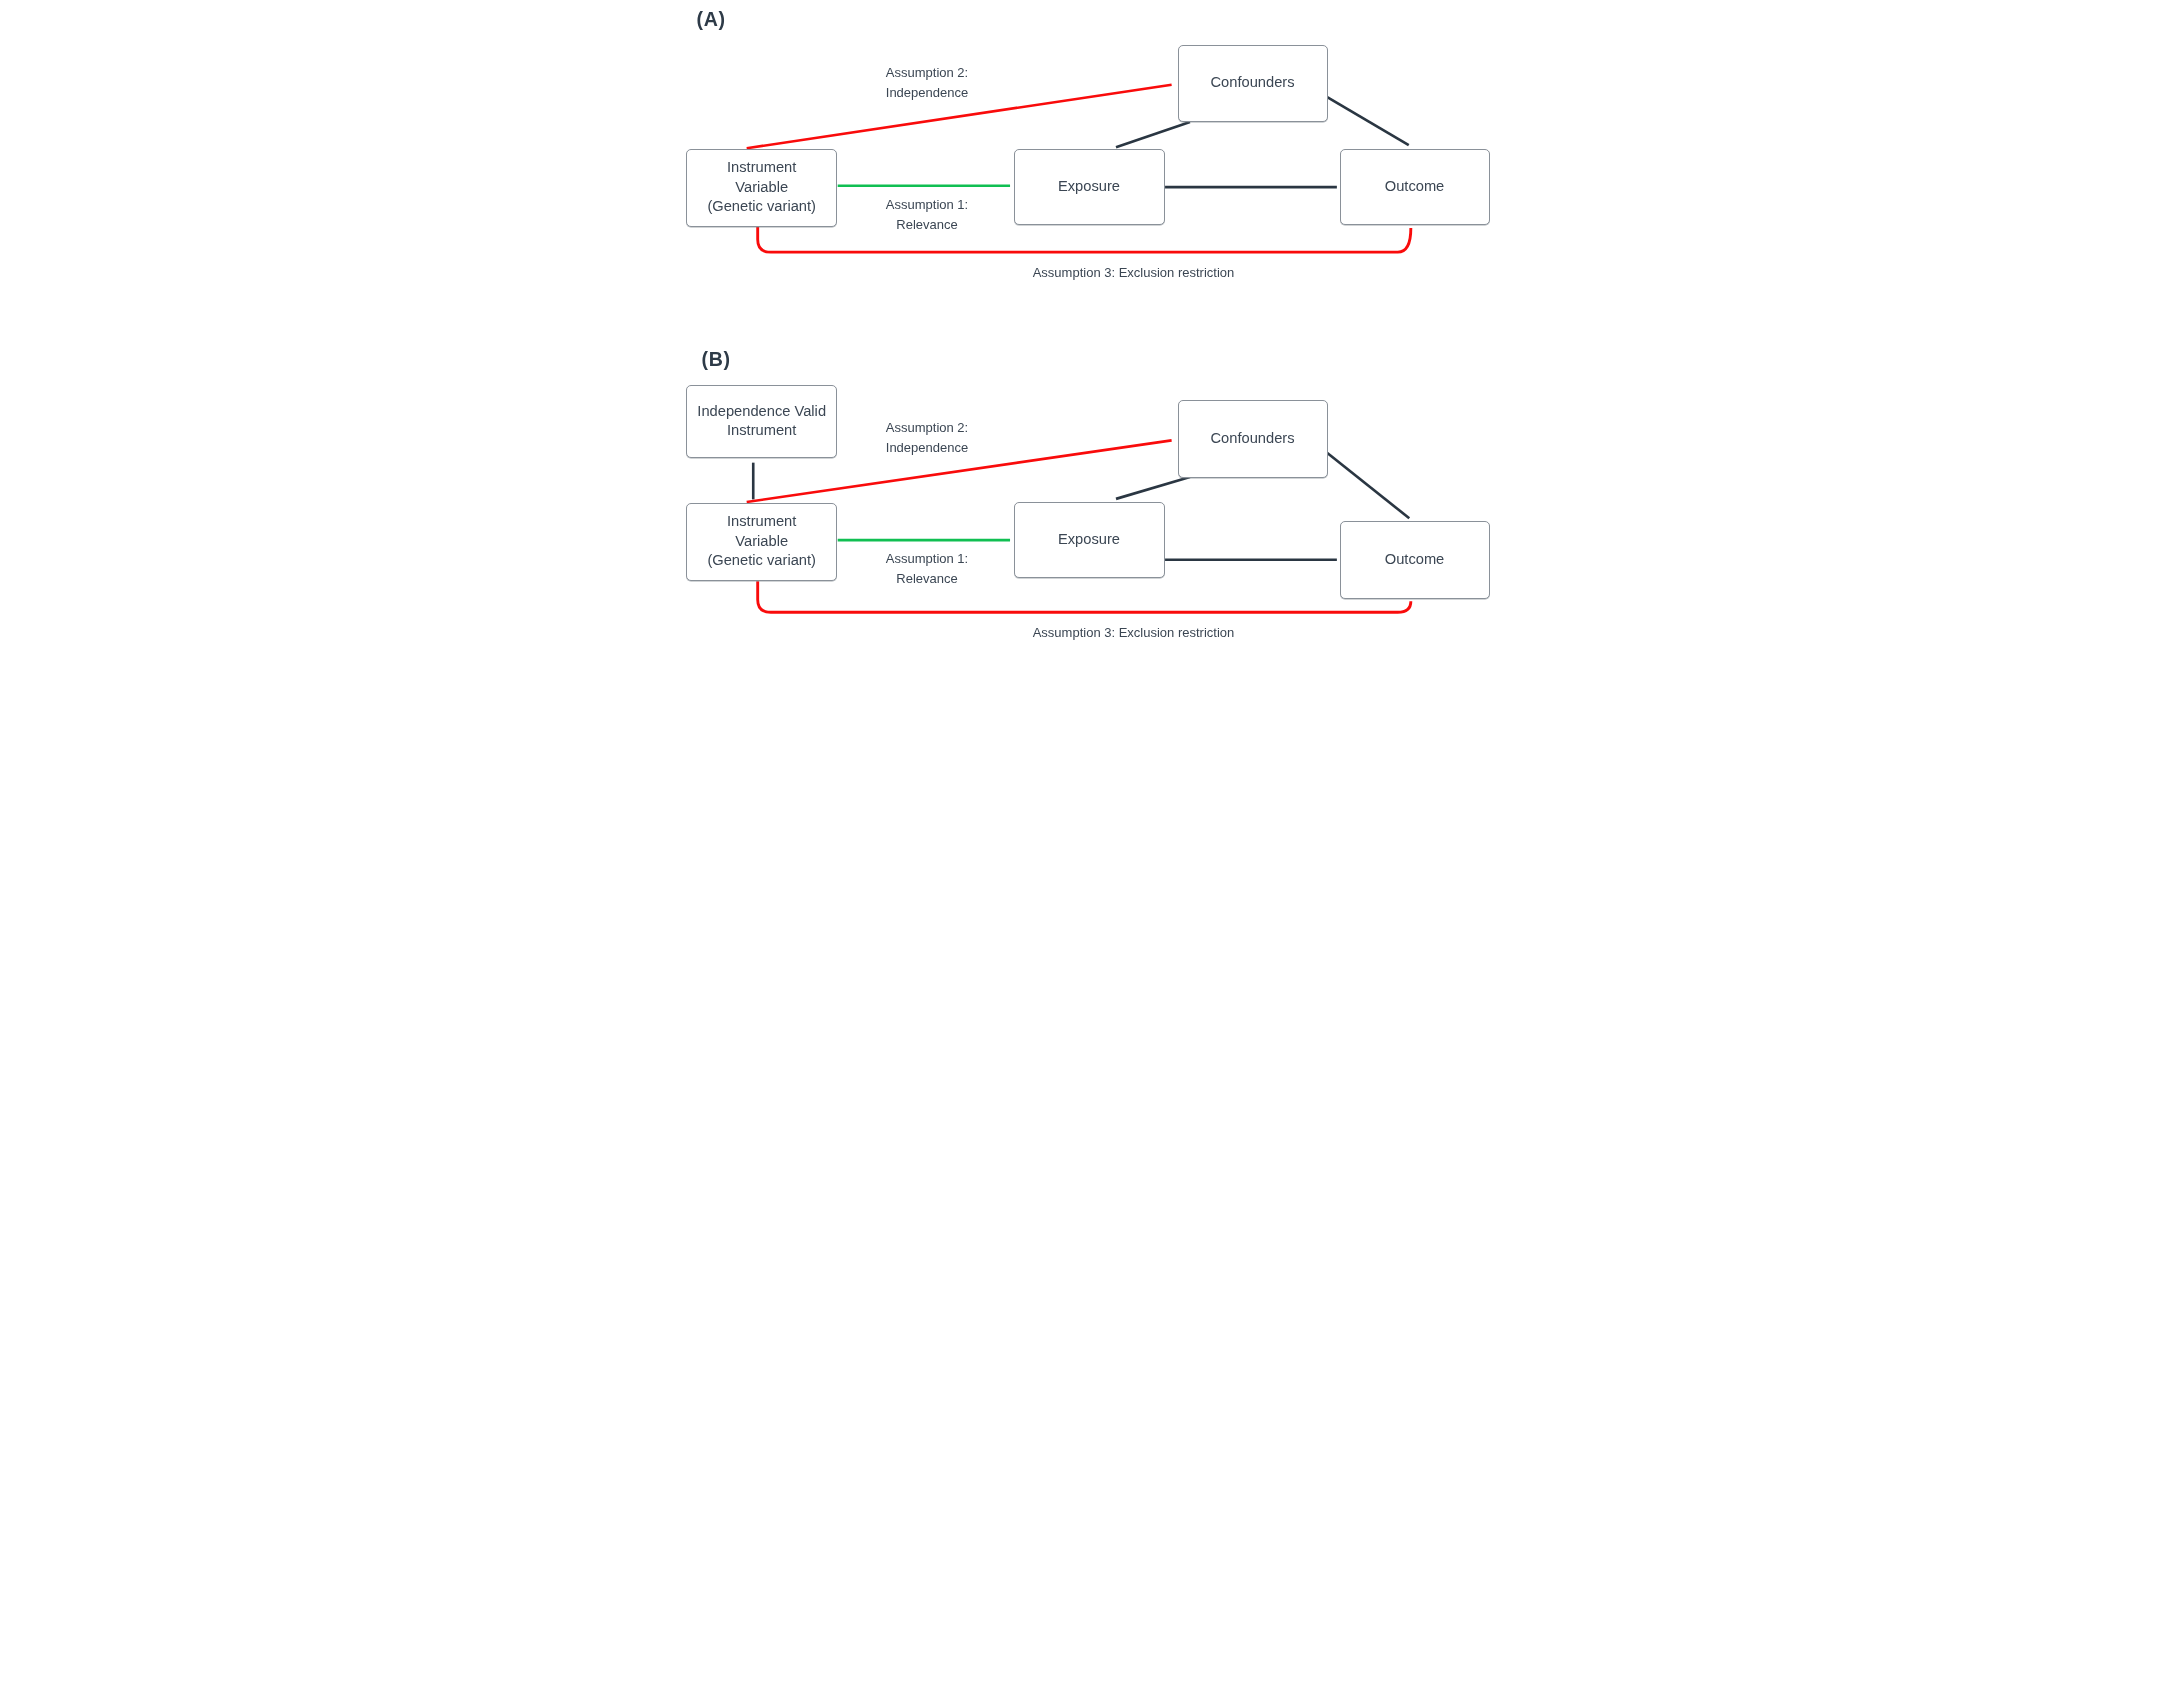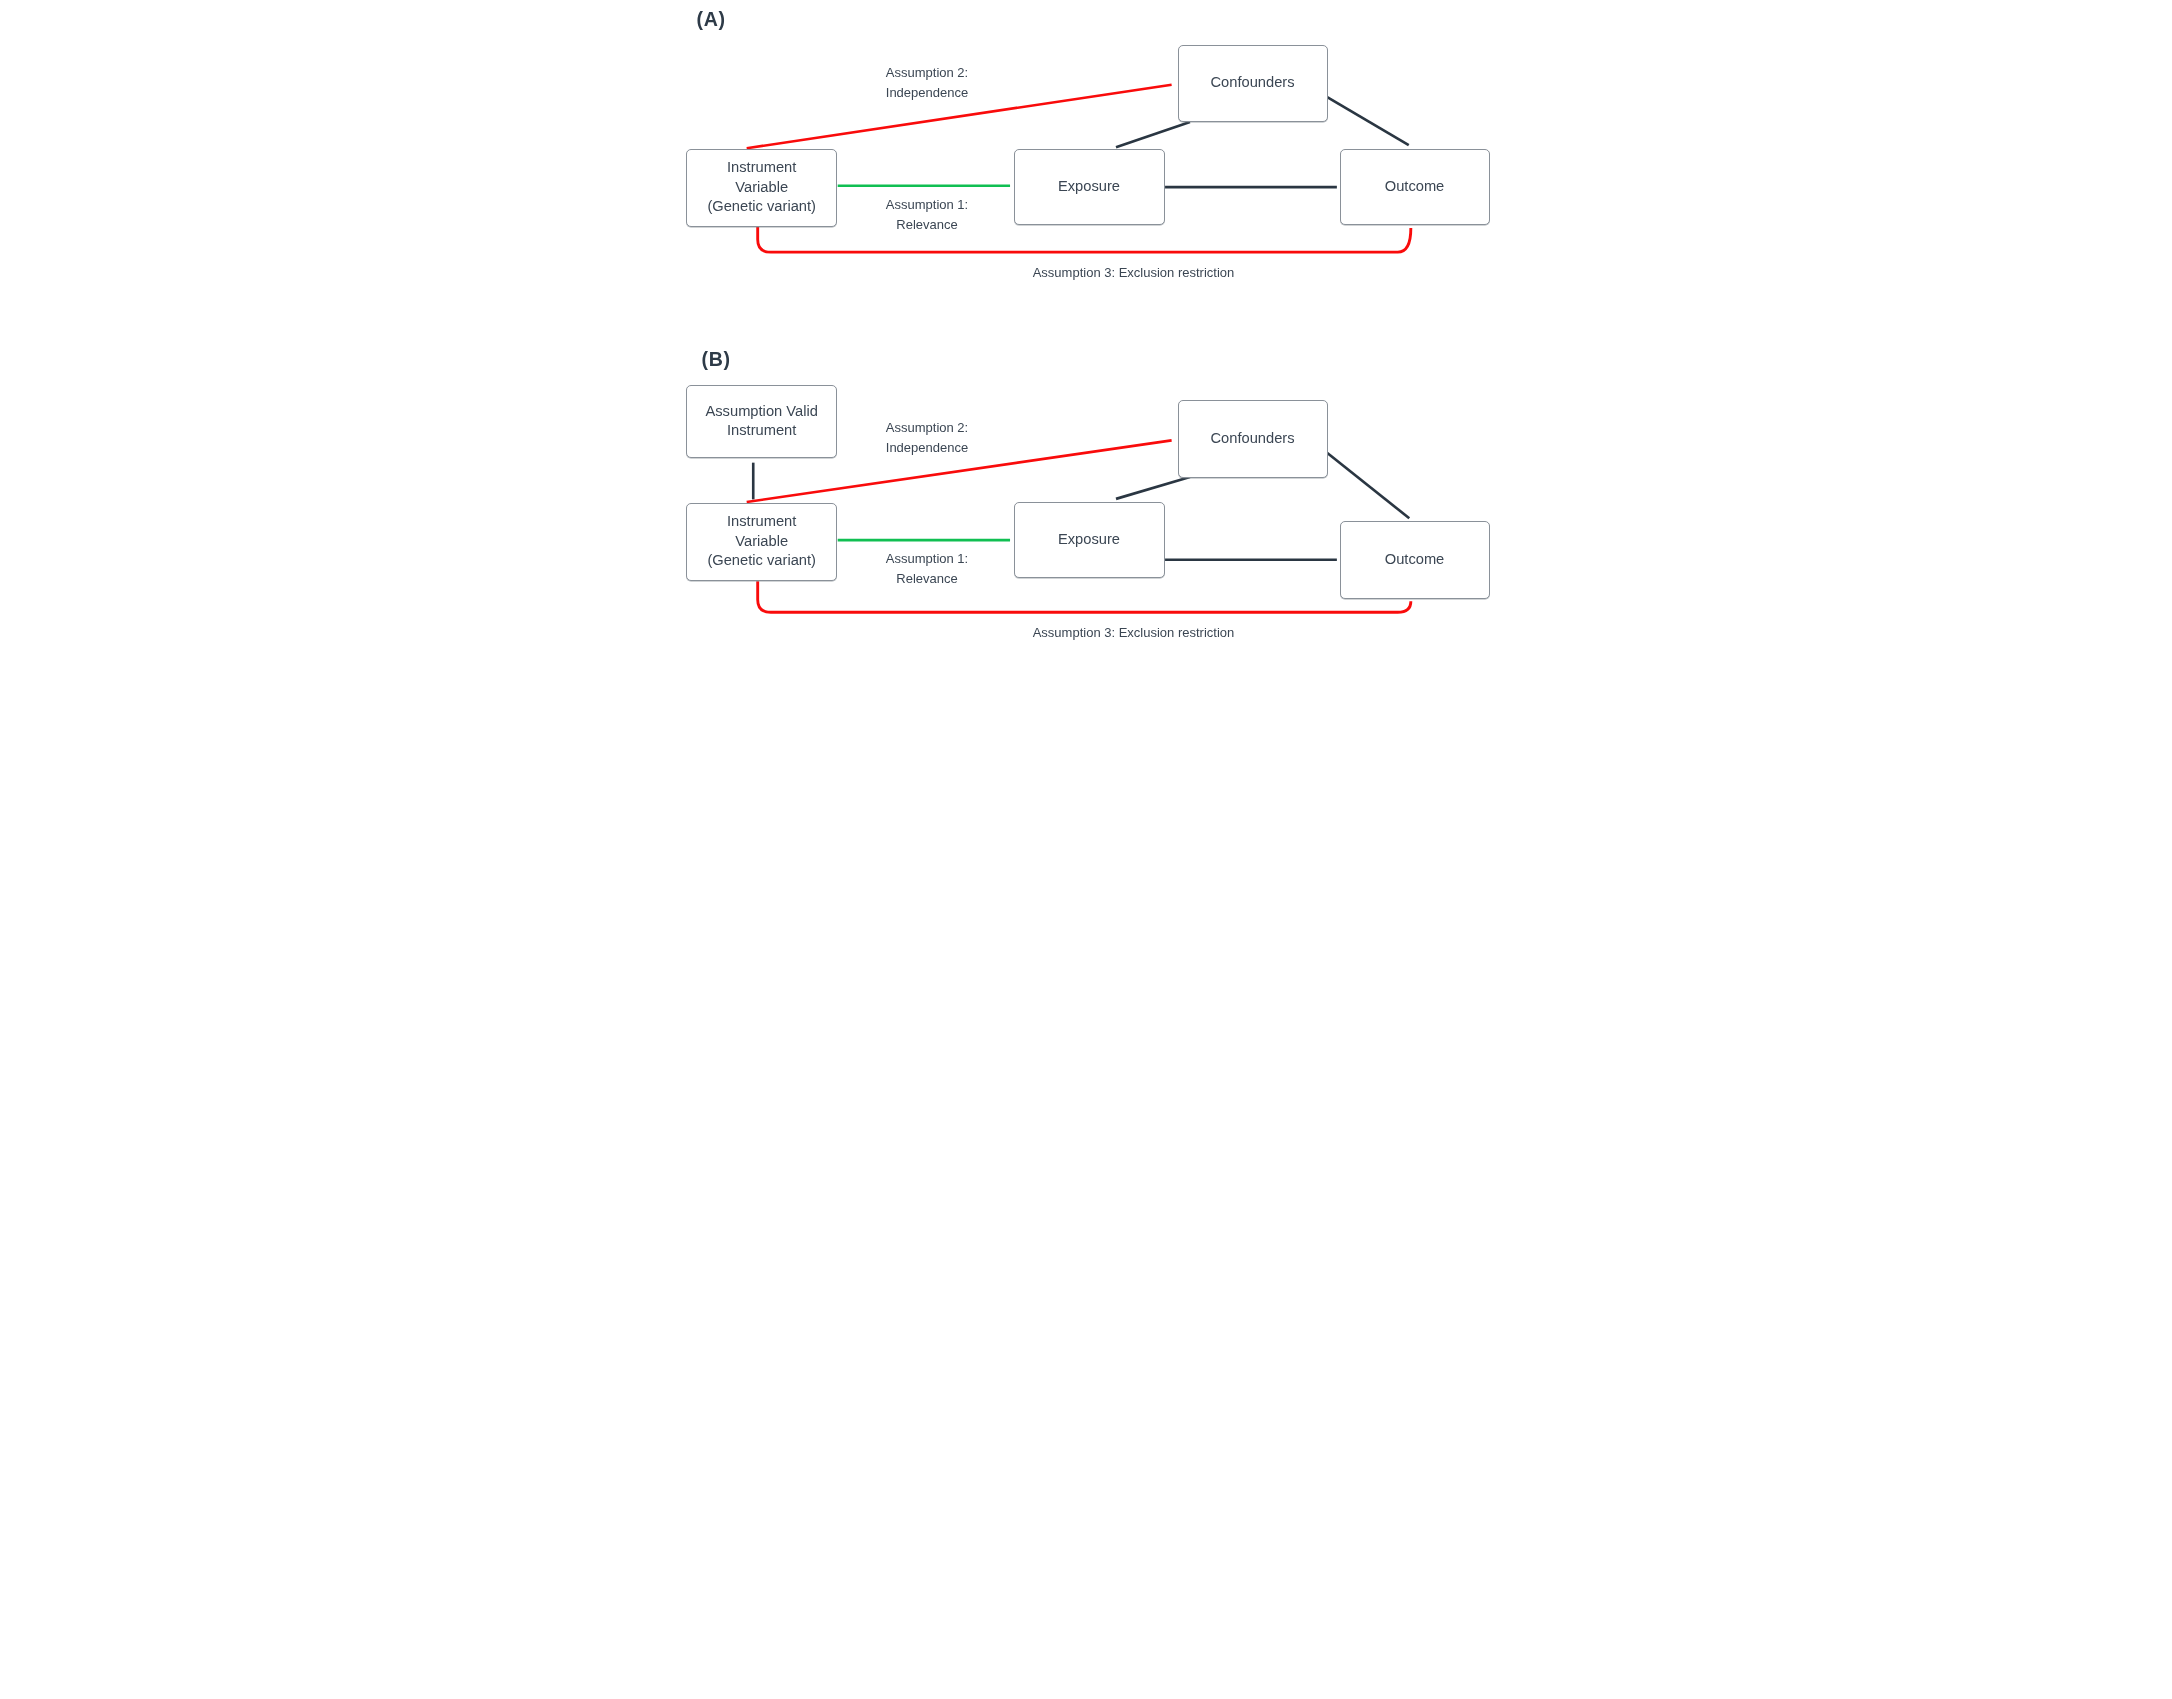--- a/index.html
+++ b/index.html
@@ -102,21 +102,21 @@
     <span>Relevance</span>
   </div>
 
   <div class="annotation" style="left:324px; top:257px; width:262px;">
     <span>Assumption 3: Exclusion restriction</span>
   </div>
 
   <div class="panel-letter" style="left:23px; top:342px;">(B)</div>
 
   <div class="node" style="left:7.7px; top:379px; width:151px; height:73px;">
-    <span>Assumption Valid</span>
+    <span>Independence Valid</span>
     <span>Instrument</span>
   </div>
 
   <div class="node" style="left:7.7px; top:497px; width:151px; height:78px;">
     <span>Instrument</span>
     <span>Variable</span>
     <span>(Genetic variant)</span>
   </div>
 
   <div class="node" style="left:335px; top:496px; width:151px; height:76px;">

